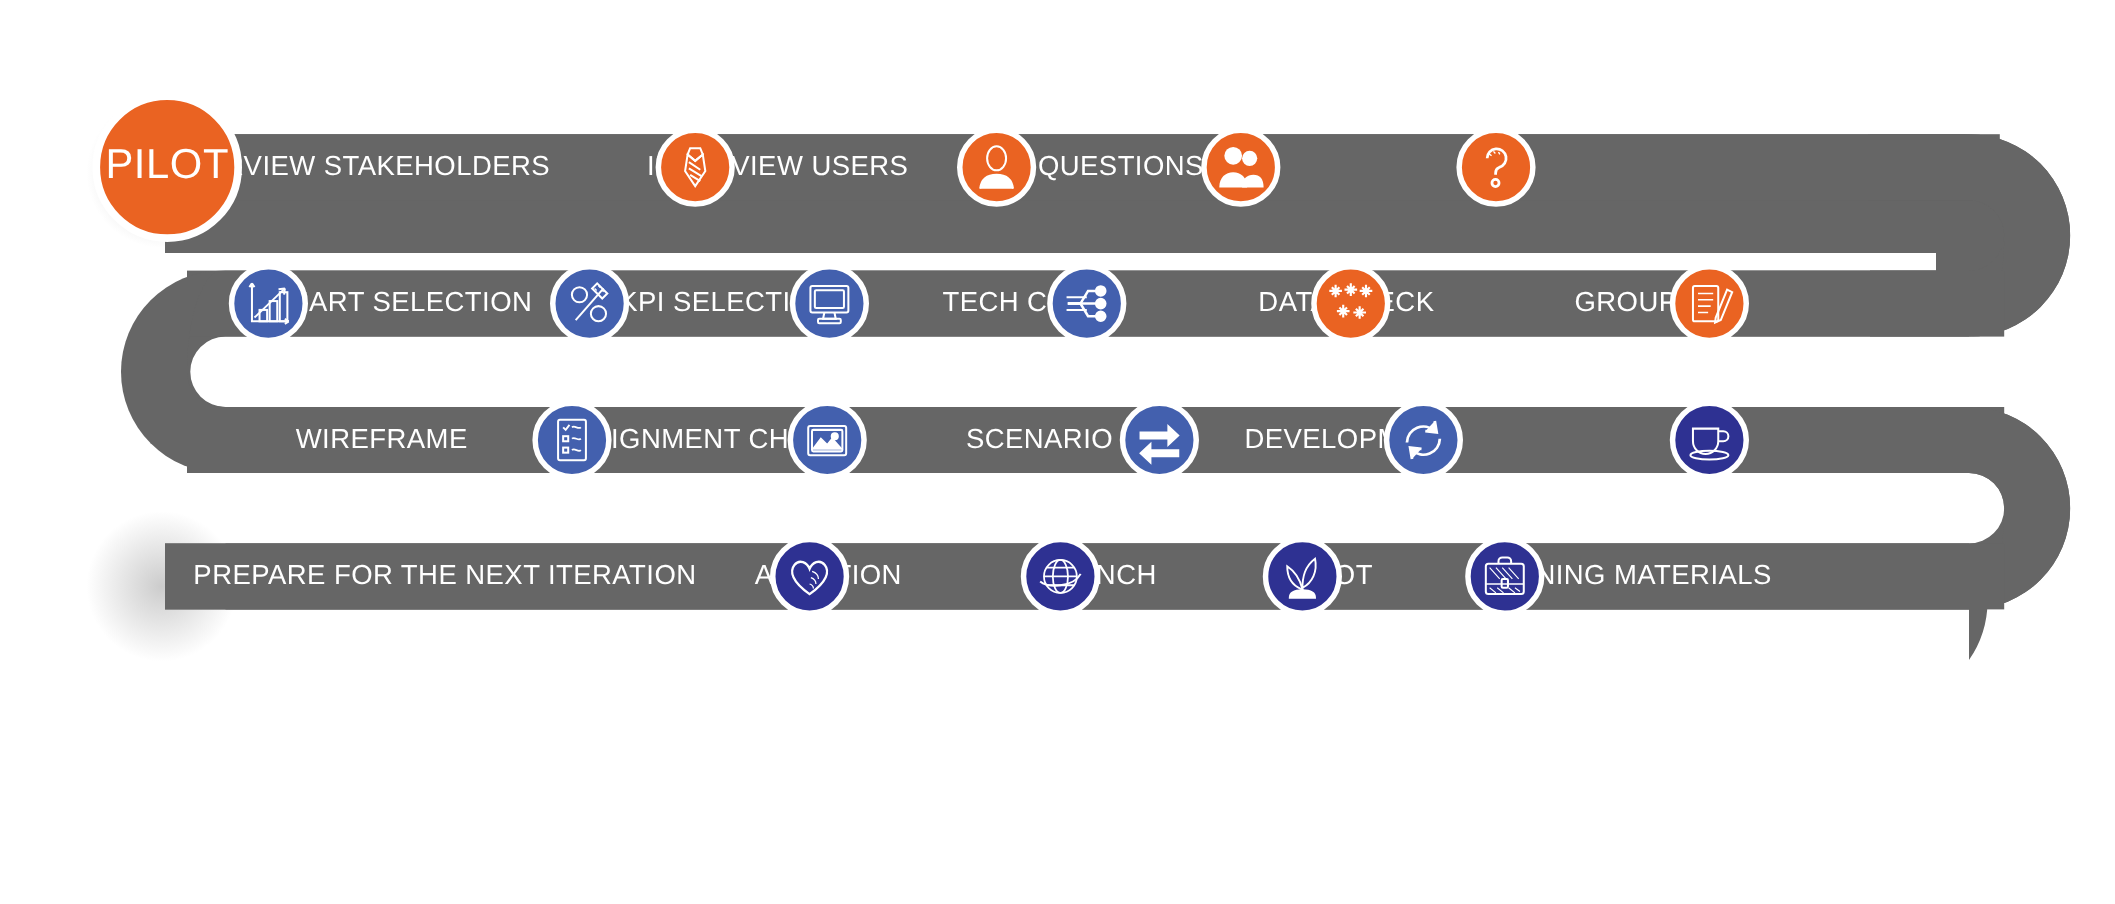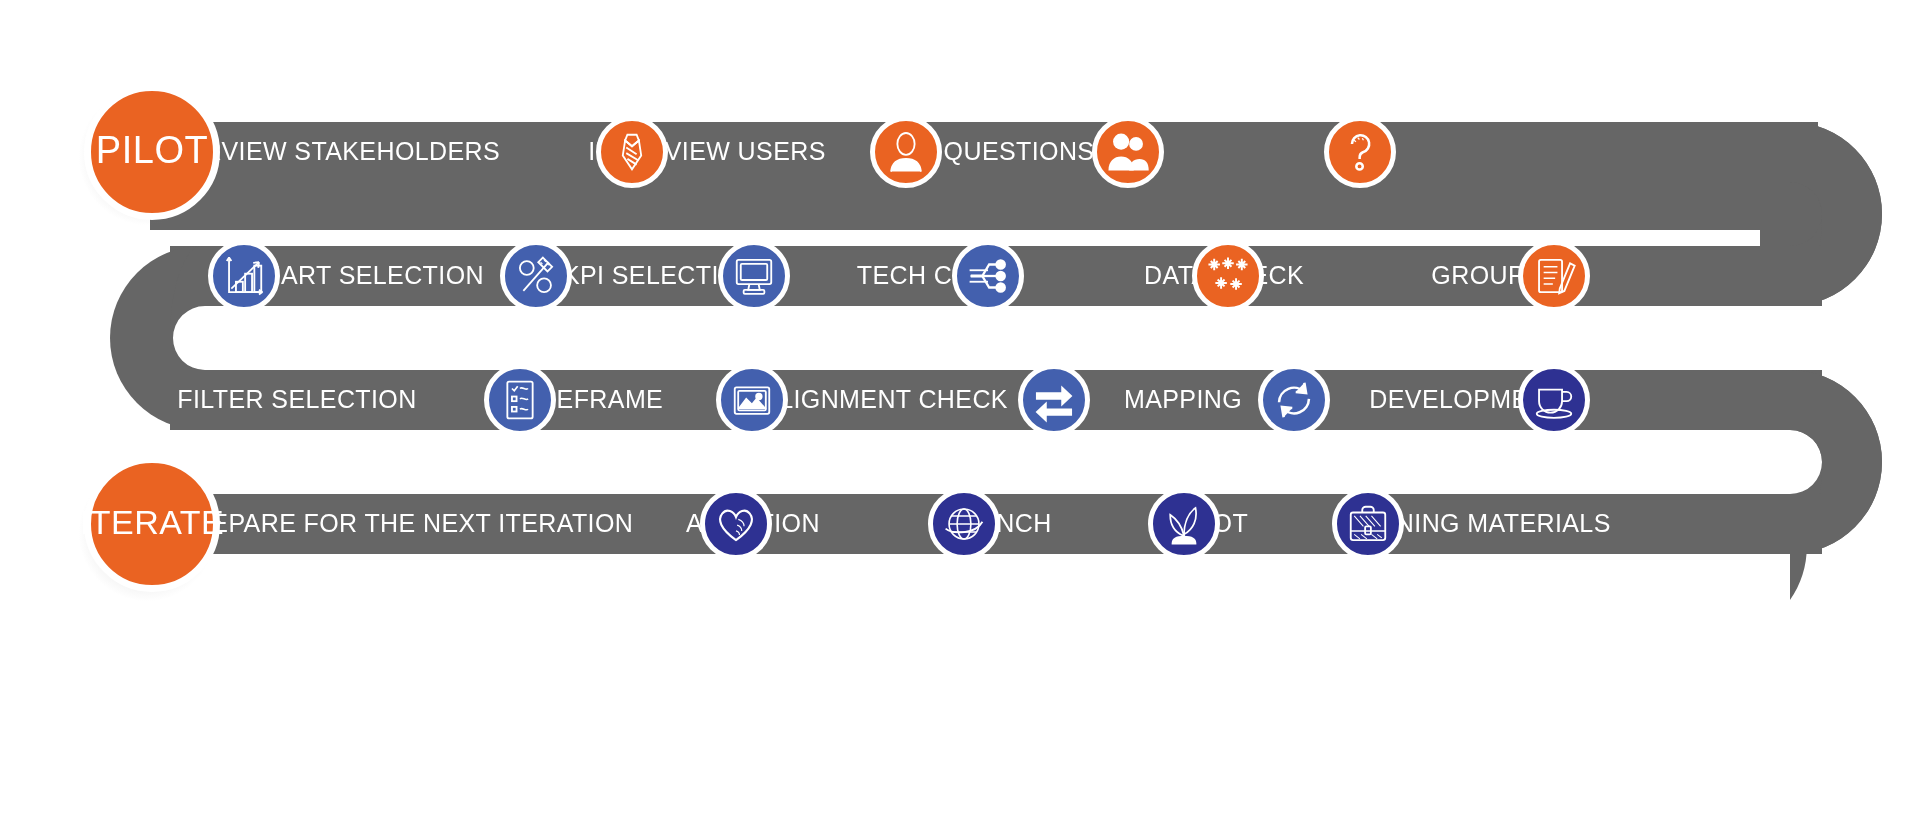--- a/index.html
+++ b/index.html
@@ -231,31 +231,28 @@
         <path d="M8 10 v-5 M8 10 v5 M8 10 h-5 M8 10 h5 M5 7 l6 6 M11 7 l-6 6"></path>
         <path d="M20 9 v-5 M20 9 v5 M20 9 h-5 M20 9 h5 M17 6 l6 6 M23 6 l-6 6"></path>
         <path d="M32 10 v-5 M32 10 v5 M32 10 h-5 M32 10 h5 M29 7 l6 6 M35 7 l-6 6"></path>
         <path d="M14 26 v-5 M14 26 v5 M14 26 h-5 M14 26 h5 M11 23 l6 6 M17 23 l-6 6"></path>
         <path d="M27 27 v-5 M27 27 v5 M27 27 h-5 M27 27 h5 M24 24 l6 6 M30 24 l-6 6"></path>
       </g>
     </svg>
   </div>
 
   <div class="row" style="left:178px;top:370px;">
-    <div class="seg" style="width:238px;">
-      <span>FILTER SELECTION</span>
-    </div>
     <div class="seg" style="width:194px;margin-left:72px;">
       <span>WIREFRAME</span>
     </div>
     <div class="seg" style="width:262px;margin-left:72px;">
       <span>ALIGNMENT CHECK</span>
     </div>
     <div class="seg" style="width:190px;margin-left:72px;">
-      <span>MAPPING</span>
+      <span>SCENARIO</span>
     </div>
     <div class="seg" style="width:232px;margin-left:72px;">
       <span>DEVELOPMENT</span>
     </div>
   </div>
 
   <div class="node icon blue" style="left:484px;top:364px;">
     <svg viewBox="0 0 40 40" fill="none" stroke="#fff" stroke-width="1.6">
       <rect x="9" y="4" width="22" height="32" rx="1.5"></rect>
       <path d="M13 10 l2 2 3 -4" stroke-width="1.5"></path>
@@ -307,23 +304,20 @@
       <span>LAUNCH</span>
     </div>
     <div class="seg" style="width:120px;margin-left:72px;">
       <span>PILOT</span>
     </div>
     <div class="seg" style="width:262px;margin-left:72px;">
       <span>TRAINING MATERIALS</span>
     </div>
   </div>
 
-  <div class="node terminal" style="left:84px;top:456px;">
-    <div class="tlabel" style="font-size:34px;">ITERATE</div>
-  </div>
 
   <div class="node icon navy" style="left:700px;top:488px;">
     <svg viewBox="0 0 40 40" fill="none" stroke="#fff" stroke-width="1.8">
       <path d="M20 34 C6 24 4 16 8 11 c4 -5 10 -2 12 3 c2 -5 8 -8 12 -3 c4 5 2 13 -12 23 z"></path>
       <path d="M22 16 c3 1 5 3 5 6 M21 21 c3 1 4 3 4 5 M20 26 c2 .6 3 2 3 3.5" stroke-width="1"></path>
     </svg>
   </div>
   <div class="node icon navy" style="left:928px;top:488px;">
     <svg viewBox="0 0 40 40" fill="none" stroke="#fff" stroke-width="1.4">
       <circle cx="20" cy="20" r="13"></circle>

